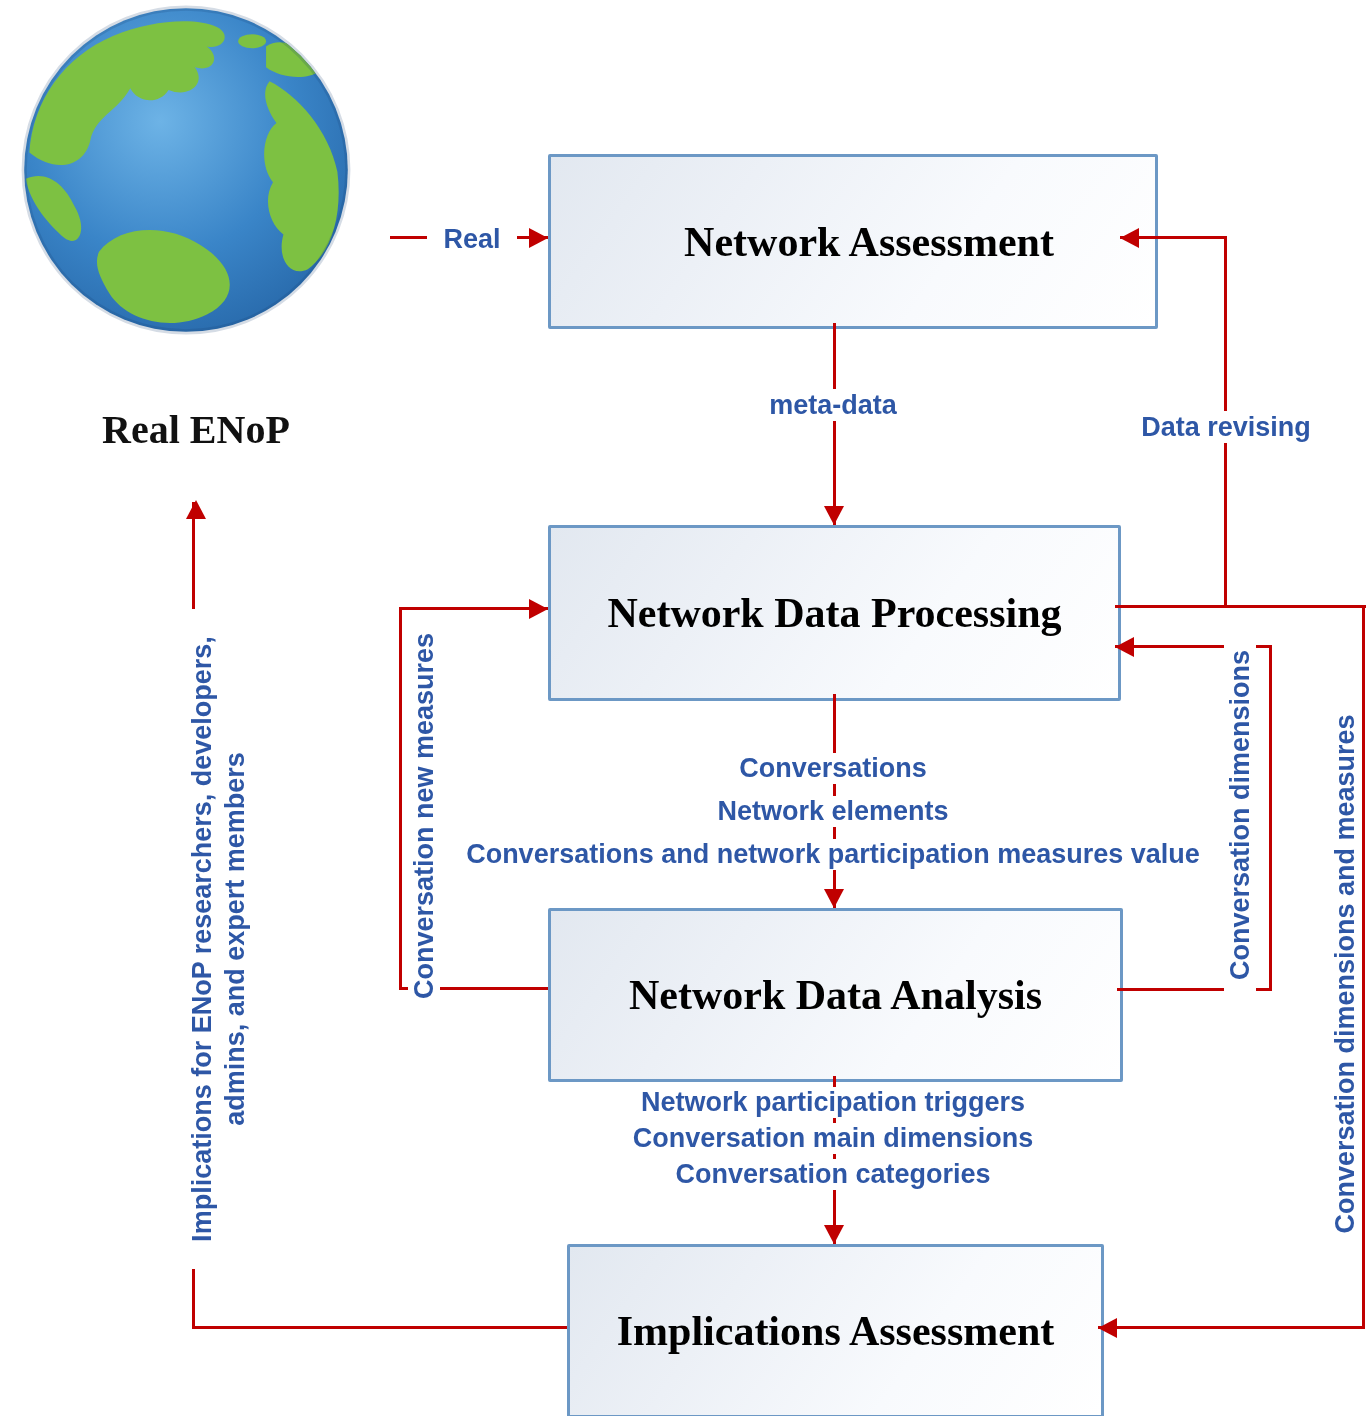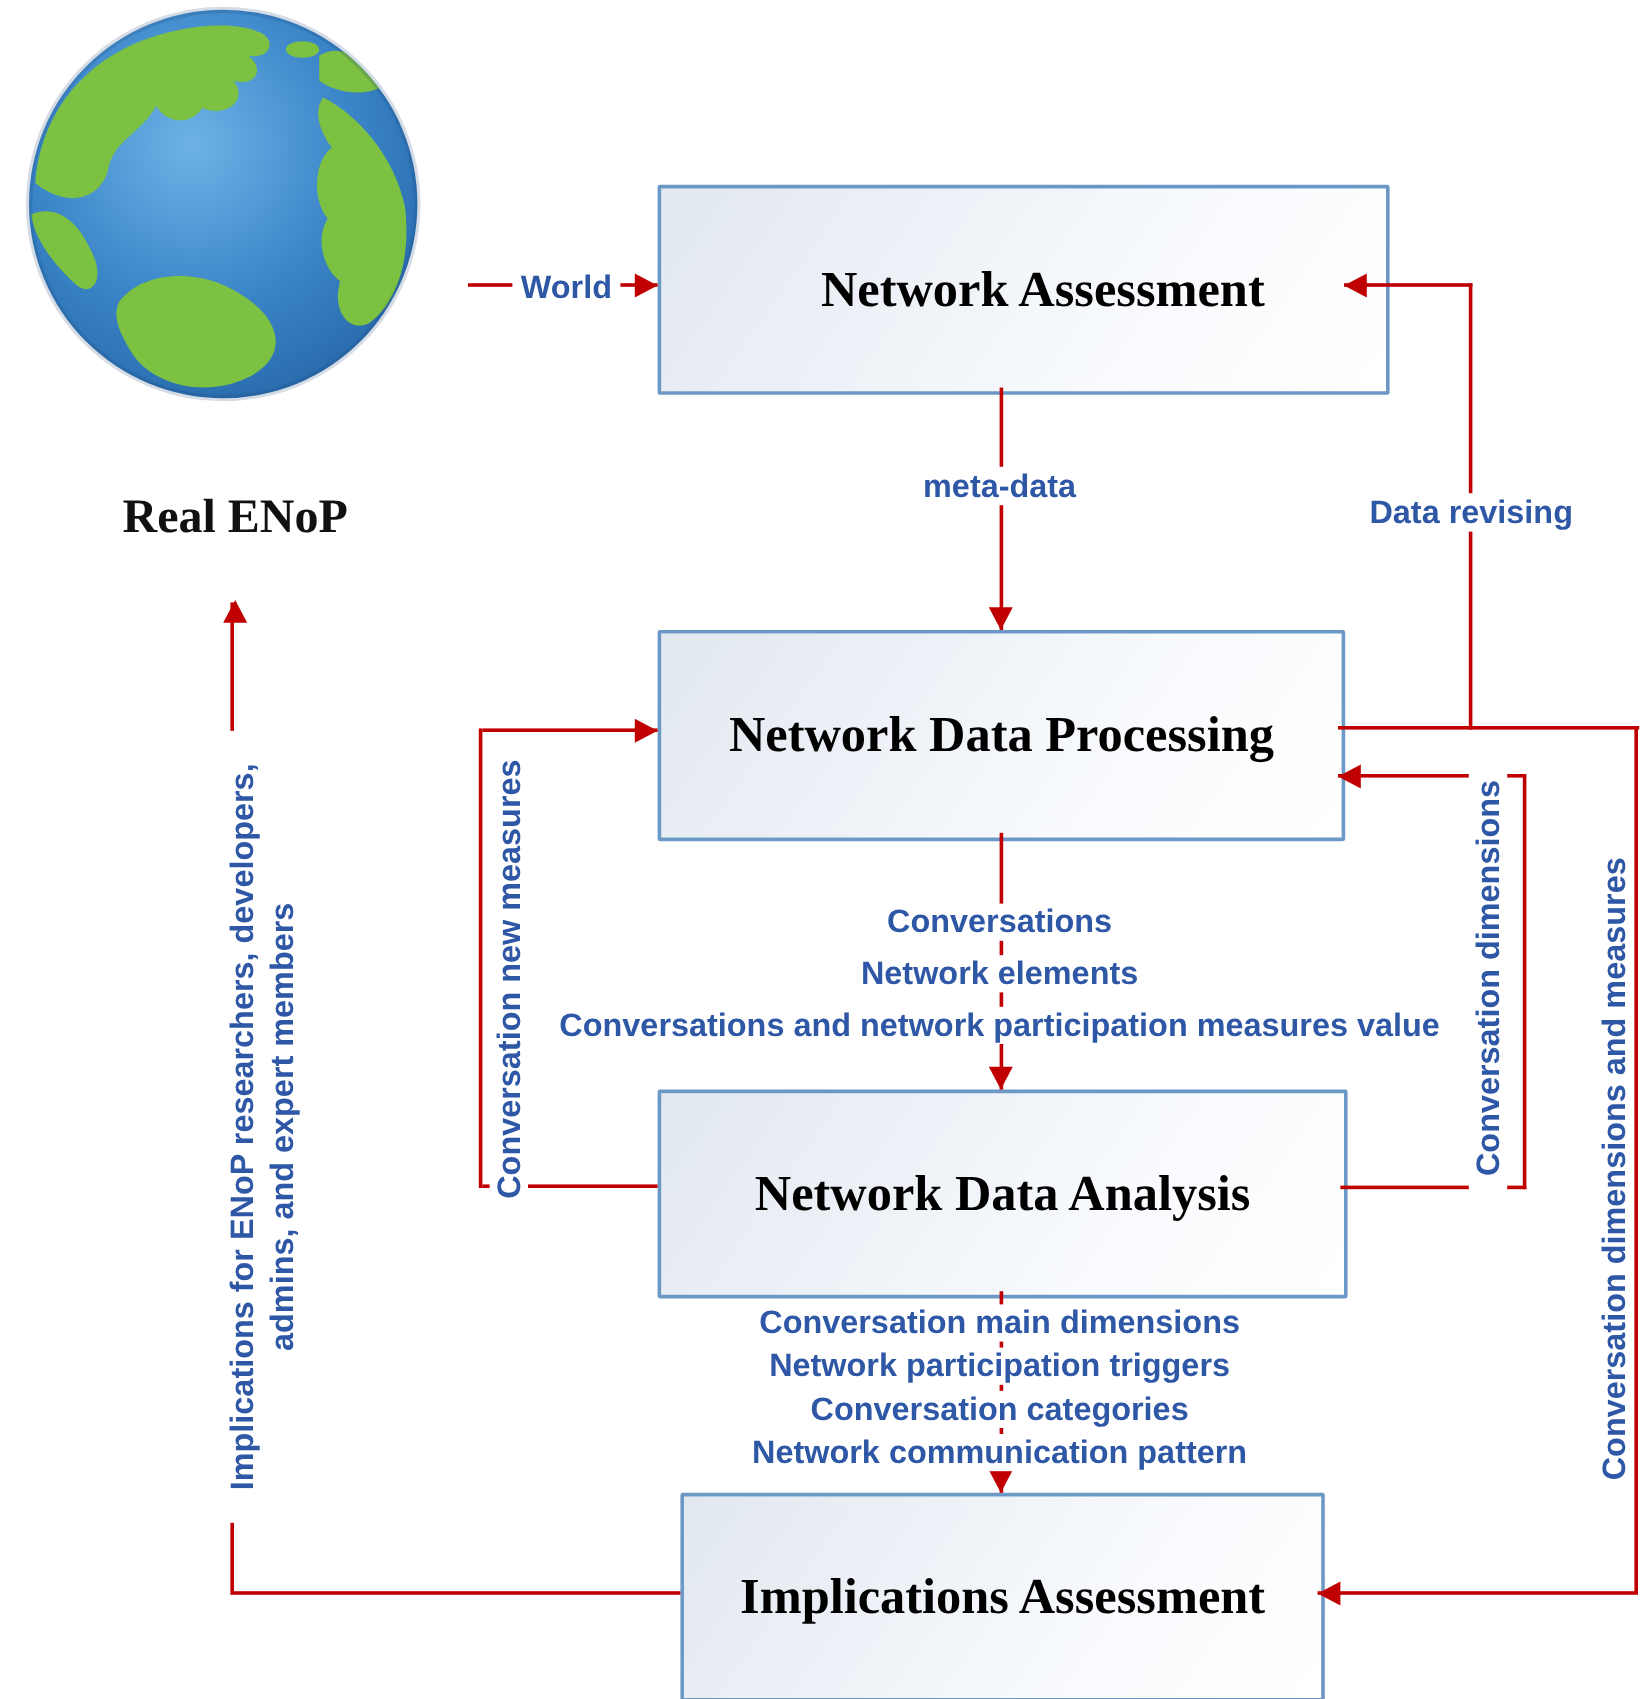--- a/index.html
+++ b/index.html
@@ -126,39 +126,38 @@
   <div class="line" style="left:402px;top:987px;width:146px;height:3px;"></div>
   <div class="ah ah-r" style="left:529px;top:599px;"></div>
 
   <div class="line" style="left:833px;top:1076px;width:3px;height:168px;"></div>
   <div class="ah ah-d" style="left:824px;top:1225px;"></div>
 
   <div class="line" style="left:195px;top:1326px;width:372px;height:3px;"></div>
   <div class="line" style="left:192px;top:502px;width:3px;height:827px;"></div>
   <div class="ah ah-u" style="left:186px;top:500px;"></div>
 
-  <div class="lbl bgw nowrap lh32" style="left:427px;top:223px;width:90px;">World</div>
+  <div class="lbl bgw nowrap lh32" style="left:427px;top:223px;width:90px;">Real</div>
 
   <div class="lbl bgw" style="left:573px;top:389px;width:520px;">
     <span class="lh32 nowrap" style="display:block;">meta-data</span>
   </div>
 
   <div class="lbl bgw nowrap lh32" style="left:1136px;top:411px;width:180px;">Data revising</div>
 
   <div class="stack gap12" style="left:483px;top:753px;width:700px;">
     <span>Conversations</span>
     <span>Network elements</span>
     <span>Conversations and network participation measures value</span>
   </div>
 
   <div class="stack gap5" style="left:533px;top:1087px;width:600px;">
+    <span>Network participation triggers</span>
     <span>Conversation main dimensions</span>
-    <span>Network participation triggers</span>
     <span>Conversation categories</span>
-    <span>Network communication pattern</span>
   </div>
 
   <div class="lbl rot bgw nowrap lh32" style="left:244px;top:803px;width:360px;">Conversation new measures</div>
 
   <div class="lbl rot bgw nowrap lh32" style="left:1060px;top:799px;width:360px;">Conversation dimensions</div>
 
   <div class="lbl rot bgw nowrap lh32" style="left:1085px;top:958px;width:520px;">Conversation dimensions and measures</div>
 
   <div class="lbl rot bgw" style="left:-111px;top:906px;width:660px;">
     <span class="lh33 nowrap" style="display:block;">Implications for ENoP researchers, developers,</span>

